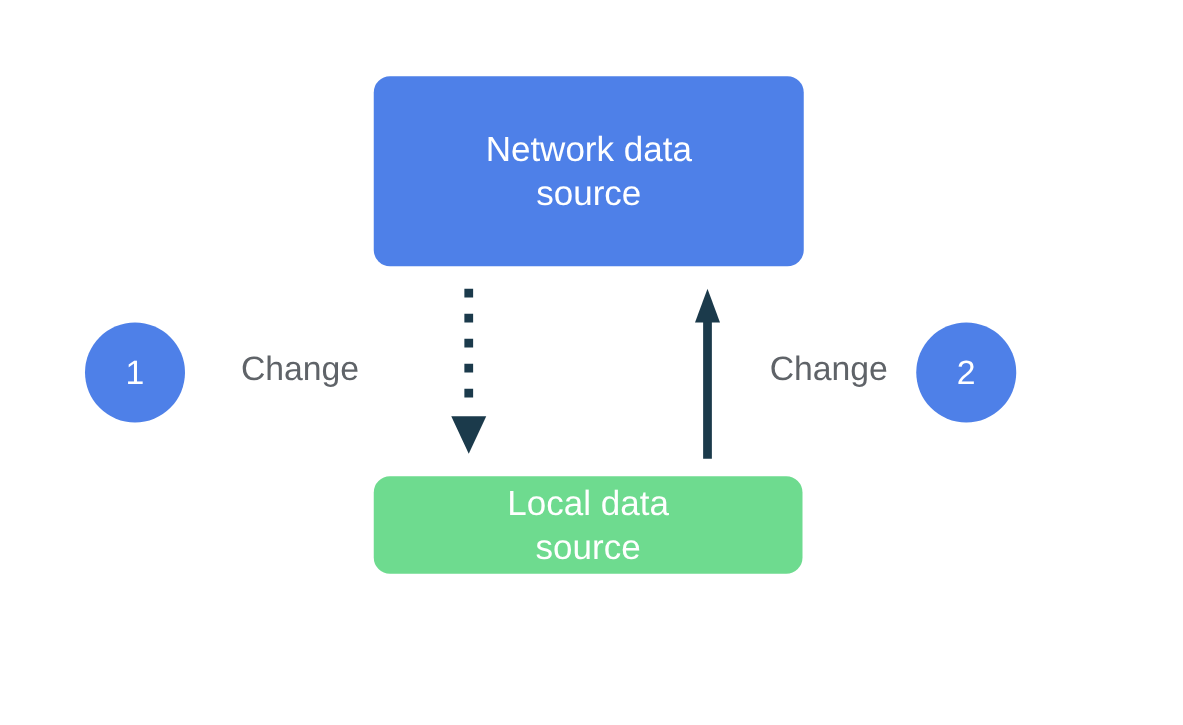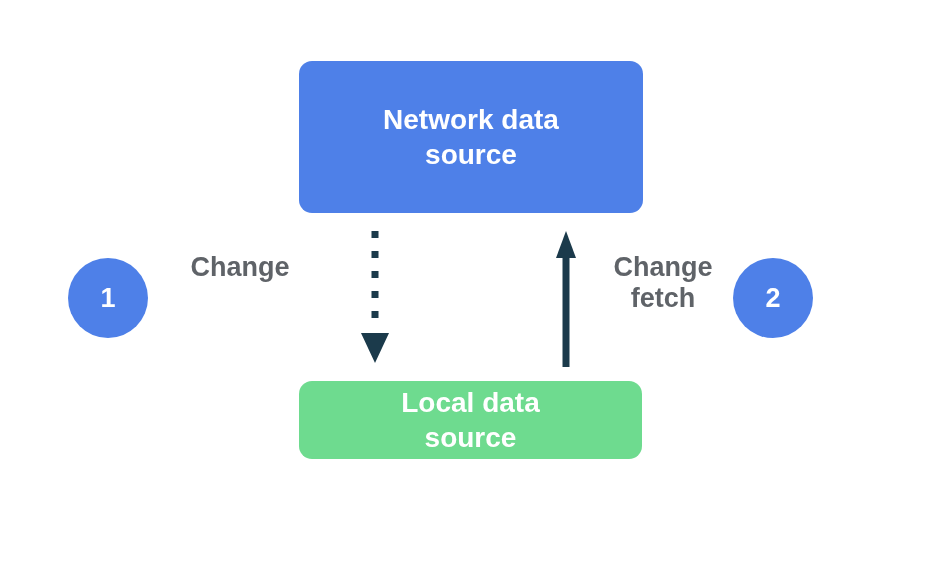--- a/index.html
+++ b/index.html
@@ -7,21 +7,20 @@
     padding: 0;
     background: var(--background, #ffffff);
     font-family: "Liberation Sans", sans-serif;
   }
   #canvas {
     position: relative;
     width: 946px;
     height: 580px;
     background: var(--background, #ffffff);
     overflow: hidden;
-    font-weight: bold;
   }
   .box {
     position: absolute;
     display: flex;
     flex-direction: column;
     align-items: center;
     justify-content: center;
     border-radius: 13px;
     color: var(--box_text, #ffffff);
     font-size: 28px;
@@ -46,21 +45,21 @@
     color: var(--box_text, #ffffff);
     display: flex;
     align-items: center;
     justify-content: center;
     font-size: 27px;
   }
   .badge-1 { left: 68px; top: 258px; }
   .badge-2 { left: 733px; top: 258px; }
   .step-label {
     position: absolute;
-    top: 252px;
+    top: 280px;
     color: var(--label_gray, #5f6368);
     font-size: 27px;
     line-height: 31px;
     text-align: center;
   }
   .label-1 { left: 130px; width: 220px; }
   .label-2 { left: 593px; width: 140px; }
   .arrow-layer {
     position: absolute;
     left: 0; top: 0;
@@ -111,16 +110,15 @@
   </div>
   <div class="step-label label-1">
     <div>Change</div>
   </div>
 
   <div class="step-badge badge-2">
     <span>2</span>
   </div>
   <div class="step-label label-2">
     <div>Change</div>
-    <div>fetch</div>
   </div>
 
 </div>
 
 </body></html>

